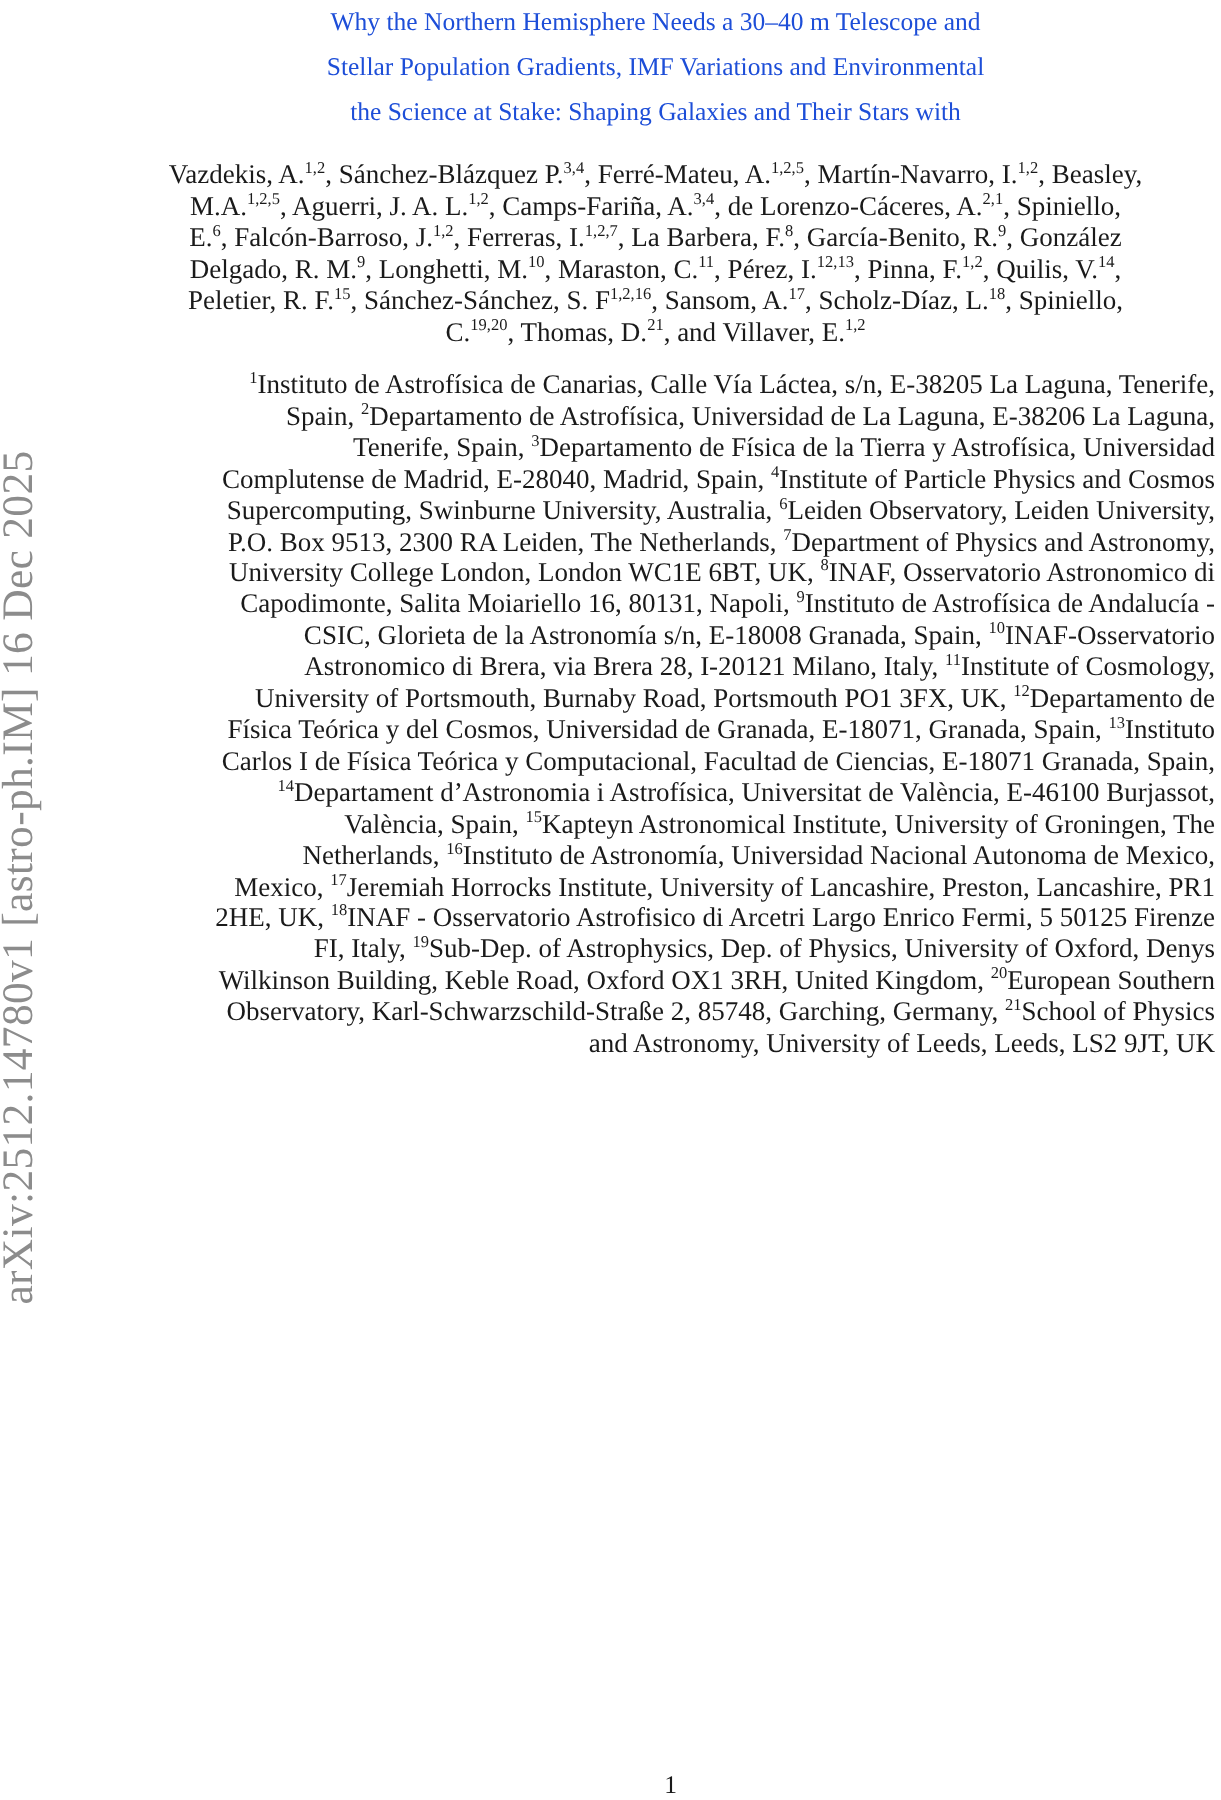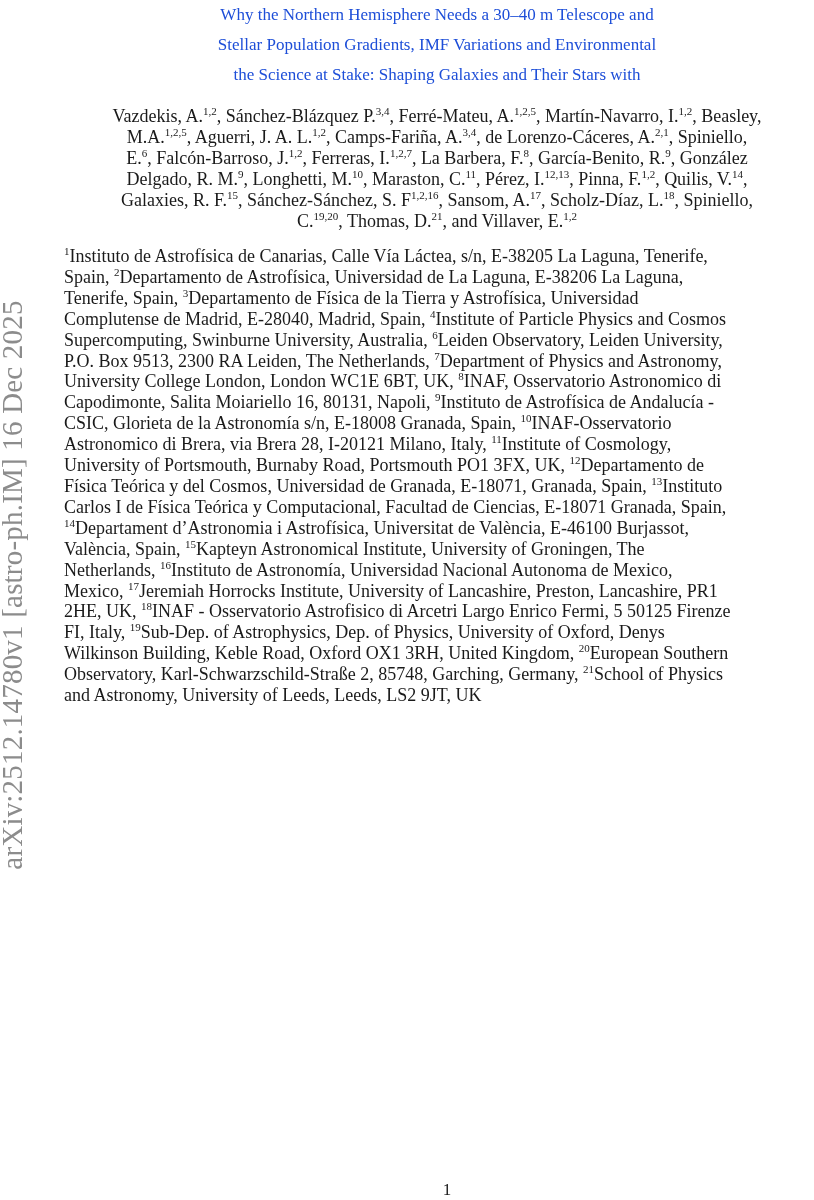--- a/index.html
+++ b/index.html
@@ -8,21 +8,21 @@
   .stamp { position:absolute; left:-308px; top:567px; width:640px; height:36px;
            transform:rotate(-90deg); transform-origin:center center;
            font-family:"Liberation Serif",serif; font-size:29px; color:#8c8c8c;
            white-space:nowrap; text-align:center; line-height:36px; letter-spacing:0.2px; }
   .page { position:absolute; left:64px; top:0; width:746px; }
   .title { text-align:center; font-size:17px; line-height:30px; margin:0; padding-top:0;
            font-weight:normal; color:#1d4ed8; }
   .title span { display:block; white-space:nowrap; }
   .authors { margin-top:16px; text-align:center; font-size:18px; line-height:21px; }
   .authors span.l { display:block; white-space:nowrap; }
-  .affils { margin-top:14px; text-align:left; font-size:18px; line-height:20.9px; }
+  .affils { margin-top:14px; text-align:right; font-size:18px; line-height:20.9px; }
   .affils span.l { display:block; white-space:nowrap; }
   sup { font-size:11px; line-height:0; vertical-align:7px; }
   .pagenum { position:absolute; top:1180px; left:0; width:814px; text-align:center;
              font-size:17px; padding-left:80px; box-sizing:border-box; }
 </style>
 </head>
 <body>
 
 <div class="stamp">arXiv:2512.14780v1  [astro-ph.IM]  16 Dec 2025</div>
 
@@ -30,21 +30,21 @@
   <h1 class="title" id="title">
       <span>Why the Northern Hemisphere Needs a 30–40 m Telescope and</span>
       <span>Stellar Population Gradients, IMF Variations and Environmental</span>
       <span>the Science at Stake: Shaping Galaxies and Their Stars with</span>
     </h1>
   <div class="authors" id="authors">
       <span class="l"><span>Vazdekis, A.</span><sup>1,2</sup><span>, Sánchez-Blázquez P.</span><sup>3,4</sup><span>, Ferré-Mateu, A.</span><sup>1,2,5</sup><span>, Martín-Navarro, I.</span><sup>1,2</sup><span>, Beasley,</span></span>
       <span class="l"><span>M.A.</span><sup>1,2,5</sup><span>, Aguerri, J. A. L.</span><sup>1,2</sup><span>, Camps-Fariña, A.</span><sup>3,4</sup><span>, de Lorenzo-Cáceres, A.</span><sup>2,1</sup><span>, Spiniello,</span></span>
       <span class="l"><span>E.</span><sup>6</sup><span>, Falcón-Barroso, J.</span><sup>1,2</sup><span>, Ferreras, I.</span><sup>1,2,7</sup><span>, La Barbera, F.</span><sup>8</sup><span>, García-Benito, R.</span><sup>9</sup><span>, González</span></span>
       <span class="l"><span>Delgado, R. M.</span><sup>9</sup><span>, Longhetti, M.</span><sup>10</sup><span>, Maraston, C.</span><sup>11</sup><span>, Pérez, I.</span><sup>12,13</sup><span>, Pinna, F.</span><sup>1,2</sup><span>, Quilis, V.</span><sup>14</sup><span>,</span></span>
-      <span class="l"><span>Galaxies, R. F.</span><sup>15</sup><span>, Sánchez-Sánchez, S. F</span><sup>1,2,16</sup><span>, Sansom, A.</span><sup>17</sup><span>, Scholz-Díaz, L.</span><sup>18</sup><span>, Spiniello,</span></span>
+      <span class="l"><span>Peletier, R. F.</span><sup>15</sup><span>, Sánchez-Sánchez, S. F</span><sup>1,2,16</sup><span>, Sansom, A.</span><sup>17</sup><span>, Scholz-Díaz, L.</span><sup>18</sup><span>, Spiniello,</span></span>
       <span class="l"><span>C.</span><sup>19,20</sup><span>, Thomas, D.</span><sup>21</sup><span>, and Villaver, E.</span><sup>1,2</sup></span>
     </div>
   <div class="affils" id="affils">
       <span class="l"><sup>1</sup><span>Instituto de Astrofísica de Canarias, Calle Vía Láctea, s/n, E-38205 La Laguna, Tenerife,</span></span>
       <span class="l"><span>Spain, </span><sup>2</sup><span>Departamento de Astrofísica, Universidad de La Laguna, E-38206 La Laguna,</span></span>
       <span class="l"><span>Tenerife, Spain, </span><sup>3</sup><span>Departamento de Física de la Tierra y Astrofísica, Universidad</span></span>
       <span class="l"><span>Complutense de Madrid, E-28040, Madrid, Spain, </span><sup>4</sup><span>Institute of Particle Physics and Cosmos</span></span>
       <span class="l"><span>Supercomputing, Swinburne University, Australia, </span><sup>6</sup><span>Leiden Observatory, Leiden University,</span></span>
       <span class="l"><span>P.O. Box 9513, 2300 RA Leiden, The Netherlands, </span><sup>7</sup><span>Department of Physics and Astronomy,</span></span>
       <span class="l"><span>University College London, London WC1E 6BT, UK, </span><sup>8</sup><span>INAF, Osservatorio Astronomico di</span></span>

